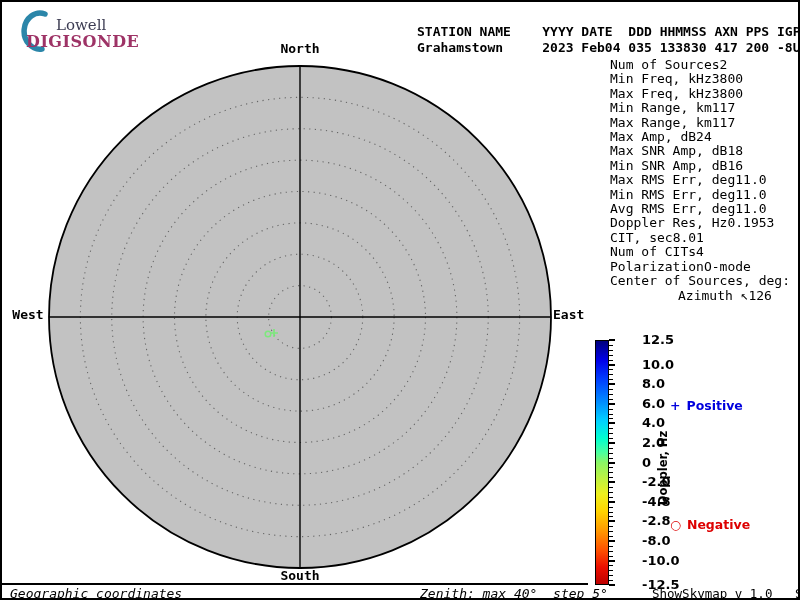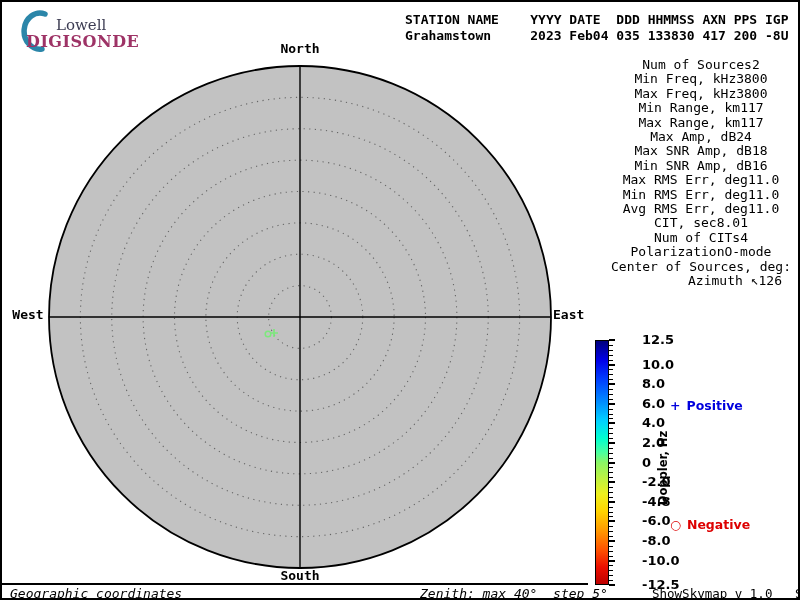--- a/index.html
+++ b/index.html
@@ -9,32 +9,32 @@
     font-family:"DejaVu Sans Mono",monospace;color:#000;
   }
   
   .logo{position:absolute;left:8px;top:6px;width:130px;height:44px;}
   .logo svg{position:absolute;left:6px;top:2px;}
   .logo-lowell{position:absolute;left:46px;top:8px;font-family:"DejaVu Serif",serif;
     font-size:15px;color:#3c3c52;}
   .logo-digisonde{position:absolute;left:16px;top:24px;font-family:"DejaVu Serif",serif;
     font-size:16px;font-weight:bold;color:#9e3366;letter-spacing:.5px;}
   
-  .header{position:absolute;left:399px;top:6px;margin:4px;font-family:"DejaVu Sans Mono",monospace;
+  .header{position:absolute;left:399px;top:6px;margin:16px;font-family:"DejaVu Sans Mono",monospace;
     font-size:13px;font-weight:bold;line-height:16px;white-space:pre;}
   
   #skymap-svg{position:absolute;left:0;top:0;}
   .compass{position:absolute;font-size:13px;font-weight:bold;line-height:14px;}
   .compass.north{left:258px;top:40px;width:80px;text-align:center;}
   .compass.south{left:258px;top:567px;width:80px;text-align:center;}
   .compass.west{left:6px;top:306px;width:40px;text-align:center;}
   .compass.east{left:551px;top:306px;width:44px;text-align:left;}
   
   .stats{position:absolute;left:593px;top:56px;width:197px;font-size:13px;line-height:14.4px;}
-  .stat-row{display:flex;justify-content:center;white-space:pre;padding-left:15px;}
+  .stat-row{display:flex;justify-content:flex-start;white-space:pre;padding-left:15px;}
   .stat-row.indent .stat-label{padding-left:68px;}
   
   .colorbar-bar{position:absolute;left:593px;top:338px;width:14px;height:245px;
     border:1px solid #000;box-sizing:border-box;
     background:linear-gradient(to bottom,
       #00007d 0%,#0000e8 8%,#0040ff 16%,#008cff 25%,#00d2ff 33%,#00ffd0 40%,
       #4cff9e 46%,#8af565 50%,#baf244 56%,#eef01e 63%,#ffd400 70%,#ff9900 78%,
       #ff5200 86%,#ec0f00 93%,#bd0000 100%);}
   .tick{position:absolute;height:2px;background:#000;}
   .tick.major{left:607px;width:6px;}
@@ -96,20 +96,21 @@
       <div class="stat-row"><span class="stat-label">Min Freq, kHz</span><span class="stat-value">3800</span></div>
       <div class="stat-row"><span class="stat-label">Max Freq, kHz</span><span class="stat-value">3800</span></div>
       <div class="stat-row"><span class="stat-label">Min Range, km</span><span class="stat-value">117</span></div>
       <div class="stat-row"><span class="stat-label">Max Range, km</span><span class="stat-value">117</span></div>
       <div class="stat-row"><span class="stat-label">Max Amp, dB</span><span class="stat-value">24</span></div>
       <div class="stat-row"><span class="stat-label">Max SNR Amp, dB</span><span class="stat-value">18</span></div>
       <div class="stat-row"><span class="stat-label">Min SNR Amp, dB</span><span class="stat-value">16</span></div>
       <div class="stat-row"><span class="stat-label">Max RMS Err, deg</span><span class="stat-value">11.0</span></div>
       <div class="stat-row"><span class="stat-label">Min RMS Err, deg</span><span class="stat-value">11.0</span></div>
       <div class="stat-row"><span class="stat-label">Avg RMS Err, deg</span><span class="stat-value">11.0</span></div>
+      <div class="stat-row"><span class="stat-label">Doppler Res, Hz</span><span class="stat-value">0.1953</span></div>
       <div class="stat-row"><span class="stat-label">CIT, sec</span><span class="stat-value">8.01</span></div>
       <div class="stat-row"><span class="stat-label">Num of CITs</span><span class="stat-value">4</span></div>
       <div class="stat-row"><span class="stat-label">Polarization</span><span class="stat-value">O-mode</span></div>
       <div class="stat-row"><span class="stat-label">Center of Sources, deg:</span><span class="stat-value"></span></div>
       <div class="stat-row indent"><span class="stat-label">Azimuth ↖</span><span class="stat-value">126</span></div>
     </div>
 
   <div class="colorbar-bar"></div>
   <div id="ticks">
       <div class="tick major" style="top: 337px;"></div>
@@ -124,21 +125,21 @@
       <div class="tick-label" style="top: 421.3px;">4.0</div>
       <div class="tick major" style="top: 439.9px;"></div>
       <div class="tick-label" style="top: 440.9px;">2.0</div>
       <div class="tick major" style="top: 459.5px;"></div>
       <div class="tick-label" style="top: 460.5px;">0</div>
       <div class="tick major" style="top: 479.1px;"></div>
       <div class="tick-label" style="top: 480.1px;">-2.0</div>
       <div class="tick major" style="top: 498.7px;"></div>
       <div class="tick-label" style="top: 499.7px;">-4.8</div>
       <div class="tick major" style="top: 518.3px;"></div>
-      <div class="tick-label" style="top: 519.3px;">-6.0</div>
+      <div class="tick-label" style="top: 519.3px;">-2.8</div>
       <div class="tick major" style="top: 537.9px;"></div>
       <div class="tick-label" style="top: 538.9px;">-8.0</div>
       <div class="tick major" style="top: 557.5px;"></div>
       <div class="tick-label" style="top: 558.5px;">-10.0</div>
       <div class="tick major" style="top: 582px;"></div>
       <div class="tick-label" style="top: 583px;">-12.5</div>
       <div class="tick minor" style="top: 342.9px;"></div>
       <div class="tick minor" style="top: 347.8px;"></div>
       <div class="tick minor" style="top: 352.7px;"></div>
       <div class="tick minor" style="top: 357.6px;"></div>

